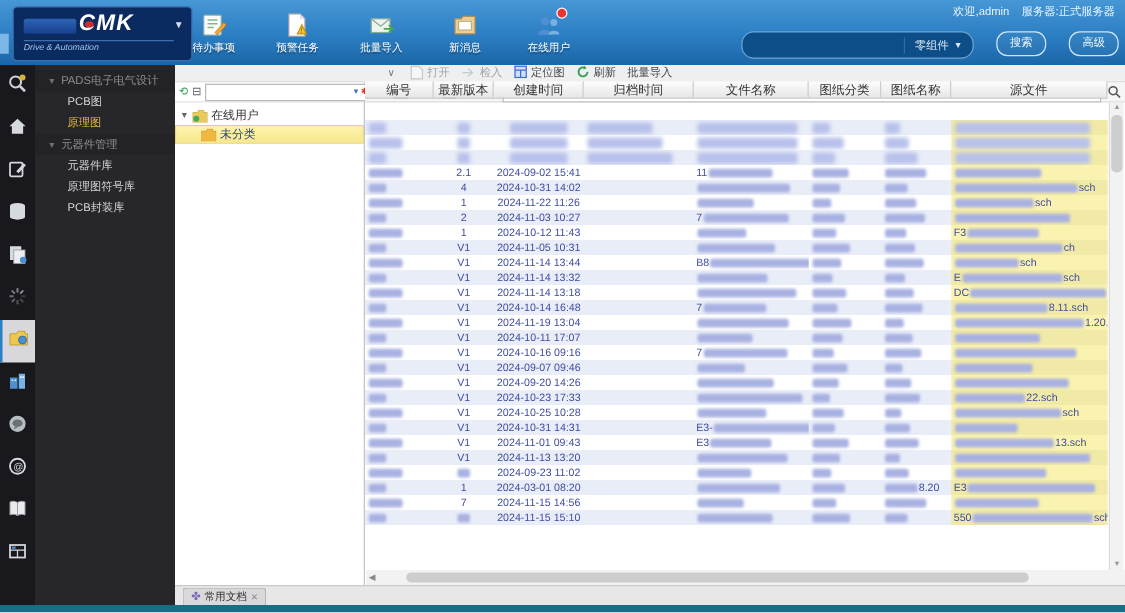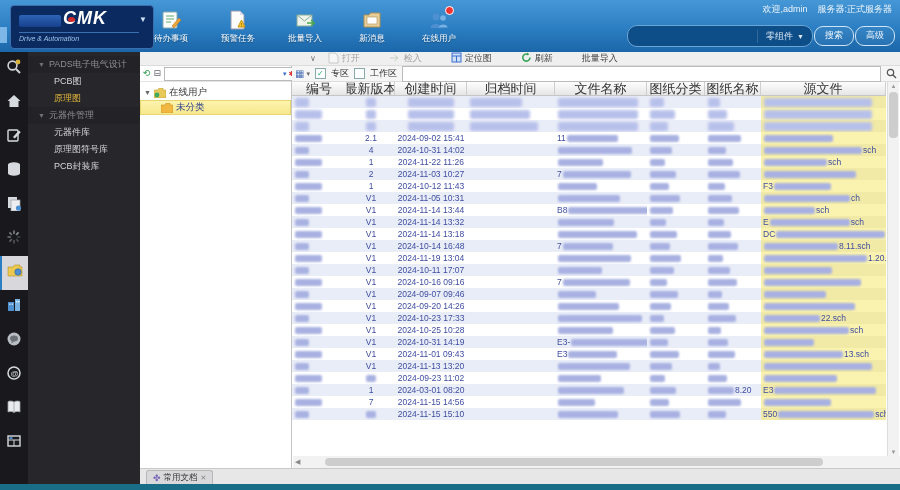--- a/index.html
+++ b/index.html
@@ -15,21 +15,21 @@
   .logo-bar{position:absolute;left:8px;top:9px;width:42px;height:12px;background:linear-gradient(#2d64b6,#17408c);border-radius:2px}
   .logo-text{position:absolute;left:52px;top:2px;font-size:18px;font-weight:bold;font-style:italic;letter-spacing:1px}
   .logo-dot{position:absolute;left:57px;top:11px;width:7px;height:5px;background:#d32b2b;border-radius:50%}
   .logo-caret{position:absolute;right:6px;top:9px;font-size:8px;color:#cfe2f5}
   .logo-sub{position:absolute;left:8px;top:26px;font-size:7px;font-style:italic;color:#9fc3e8;border-top:1px solid #3c6fb0;padding-top:2px;width:120px}
   .apps{position:absolute;left:146px;top:9px;display:flex;gap:17px}
   .app{width:50px;display:flex;flex-direction:column;align-items:center;gap:2px;cursor:pointer}
   .app .ic{height:22px;position:relative}
   .app .lbl{color:#fff;font-size:8.5px;white-space:nowrap;text-shadow:0 1px 1px rgba(0,0,0,.35)}
   .badge{position:absolute;right:-4px;top:-3px;width:7px;height:7px;background:#e33;border-radius:50%;border:1px solid #fff}
-  .hsearch{position:absolute;right:5px;top:25px;display:flex;align-items:center;gap:1px}
+  .hsearch{position:absolute;right:5px;top:25px;display:flex;gap:18px}
   .searchbox{width:168px;height:20px;background:#0d4d88;border:1px solid #6aa6d4;border-radius:10px;
              display:flex;align-items:center;padding:0 8px;gap:6px}
   .searchbox input{flex:1;min-width:0;background:transparent;border:none;outline:none;color:#e8f2fb;font-size:9px}
   .cat{color:#dce9f5;font-size:9px;display:flex;align-items:center;gap:4px;border-left:1px solid #35699c;padding-left:8px;cursor:pointer}
   .cat .caret{font-size:7px}
   .pill{height:18px;line-height:17px;padding:0 10px;border:1px solid #cfe4f5;border-radius:9px;
         color:#f0f7fd;font-size:9px;cursor:pointer;background:rgba(255,255,255,.04)}
   
   .rail{position:absolute;left:0;top:52px;width:28px;height:432px;background:#19191d;display:flex;flex-direction:column;align-items:stretch}
   .ric{height:34px;display:flex;align-items:center;justify-content:center;cursor:pointer}
@@ -37,21 +37,21 @@
   
   .nav{position:absolute;left:28px;top:52px;width:112px;height:432px;background:#27272b;padding-top:4px;box-sizing:border-box}
   .nav-row{height:17px;line-height:17px;font-size:9px;color:#d6d6d8;padding-left:26px;cursor:pointer;white-space:nowrap;overflow:hidden}
   .nav-row.group{padding-left:10px;color:#8d8d92;background:#232327}
   .nav-row.group .gcaret{font-size:7px;margin-right:4px;color:#6f6f74}
   .nav-row.active{color:#e5b93c}
   
   .tbar1{position:absolute;left:140px;top:52px;width:760px;height:14px;background:#efefef;border-bottom:1px solid #dcdcdc;
          display:flex;align-items:center;font-size:9px;color:#444;box-sizing:border-box}
   .tbar1 .vcaret{margin-left:170px;color:#777;font-size:8px;cursor:pointer}
-  .t1items{display:flex;align-items:center;gap:29px;margin-left:12px}
+  .t1items{display:flex;align-items:center;gap:9px;margin-left:12px}
   .t1item{display:flex;align-items:center;gap:3px;cursor:pointer;white-space:nowrap}
   .t1item.disabled{opacity:.45}
   
   .treepanel{position:absolute;left:140px;top:66px;width:152px;height:402px;background:#fff;border-right:1px solid #c4c4c4;box-sizing:border-box}
   .treetools{height:16px;display:flex;align-items:center;gap:3px;padding:1px 3px;border-bottom:1px solid #e4e4e4;box-sizing:border-box}
   .ttool{font-size:9px;cursor:pointer;line-height:1}
   .tsearch{flex:1;display:flex;align-items:center;height:12px;border:1px solid #b9b9b9;background:#fff;padding:0 2px;gap:2px}
   .tsearch input{flex:1;min-width:0;border:none;outline:none;font-size:8px}
   .tsearch .mini{font-size:7px;cursor:pointer;line-height:1}
   .tree{font-size:9.5px;color:#333;padding-top:3px}
@@ -61,22 +61,22 @@
   .tcaret{font-size:7px;color:#666}
   
   .tbar2{position:absolute;left:292px;top:66px;width:608px;height:16px;background:#f6f6f6;border-bottom:1px solid #ddd;
          display:flex;align-items:center;gap:5px;padding:0 3px;font-size:9px;color:#333;box-sizing:border-box}
   .cbx{width:9px;height:9px;border:1px solid #8aa;background:#fff;display:inline-flex;align-items:center;justify-content:center;
        font-size:8px;color:#2a7;line-height:1;cursor:pointer}
   .tbar2 input{flex:1;min-width:0;height:12px;border:1px solid #bbb;outline:none;font-size:9px;background:#fff}
   .viewbtn{display:flex;align-items:center;gap:2px;cursor:pointer;color:#4a6fb5}
   
   .grid-cols{display:grid;grid-template-columns:55px 48px 72px 88px 92px 58px 56px 125px}
-  .thead{position:absolute;left:292px;top:82px;width:594px;height:14px;background:linear-gradient(#fdfdfd,#e6e6e6);
-         border-bottom:1px solid #c6c6c6;font-size:13px;color:#333;box-sizing:border-box}
+  .thead{position:absolute;left:292px;top:65px;width:594px;height:14px;background:linear-gradient(#fdfdfd,#e6e6e6);
+         border-bottom:1px solid #c6c6c6;font-size:10px;color:#333;box-sizing:border-box}
   .th{border-right:1px solid #cecece;display:flex;align-items:center;justify-content:center;overflow:hidden;white-space:nowrap;cursor:pointer}
   .tbody{position:absolute;left:292px;top:96px;width:594px}
   .trow{height:12px;align-items:center;font-size:8.5px;cursor:pointer}
   .trow.alt{background:#e9edf8}
   .td{height:12px;display:flex;align-items:center;padding:0 2px;overflow:hidden;white-space:nowrap;box-sizing:border-box}
   .td.ctr{justify-content:center}
   .td.src{background:#faf2af}
   .trow.alt .td.src{background:#f1e9a6}
   .chip{display:inline-block;height:7px;border-radius:2px;background:#a8b1e1;filter:blur(1.1px);margin:0 1px;flex:none}
   .chip.hv{height:9px;background:#b7c0ea;filter:blur(1.6px)}
@@ -865,21 +865,21 @@
       </div>
     </div>
     <div class="trow grid-cols alt">
       <div class="td ">
         <span class="chip" style="width: 14px;"></span>
       </div>
       <div class="td ctr">
         <span class="bluetxt">V1</span>
       </div>
       <div class="td ctr">
-        <span class="bluetxt">2024-10-31 14:19</span>
+        <span class="bluetxt">2024-10-31 14:31</span>
       </div>
       <div class="td "></div>
       <div class="td ">
         <span class="bluetxt">E3-</span>
         <span class="chip" style="width: 78px;"></span>
       </div>
       <div class="td ">
         <span class="chip" style="width: 18px;"></span>
       </div>
       <div class="td ">

